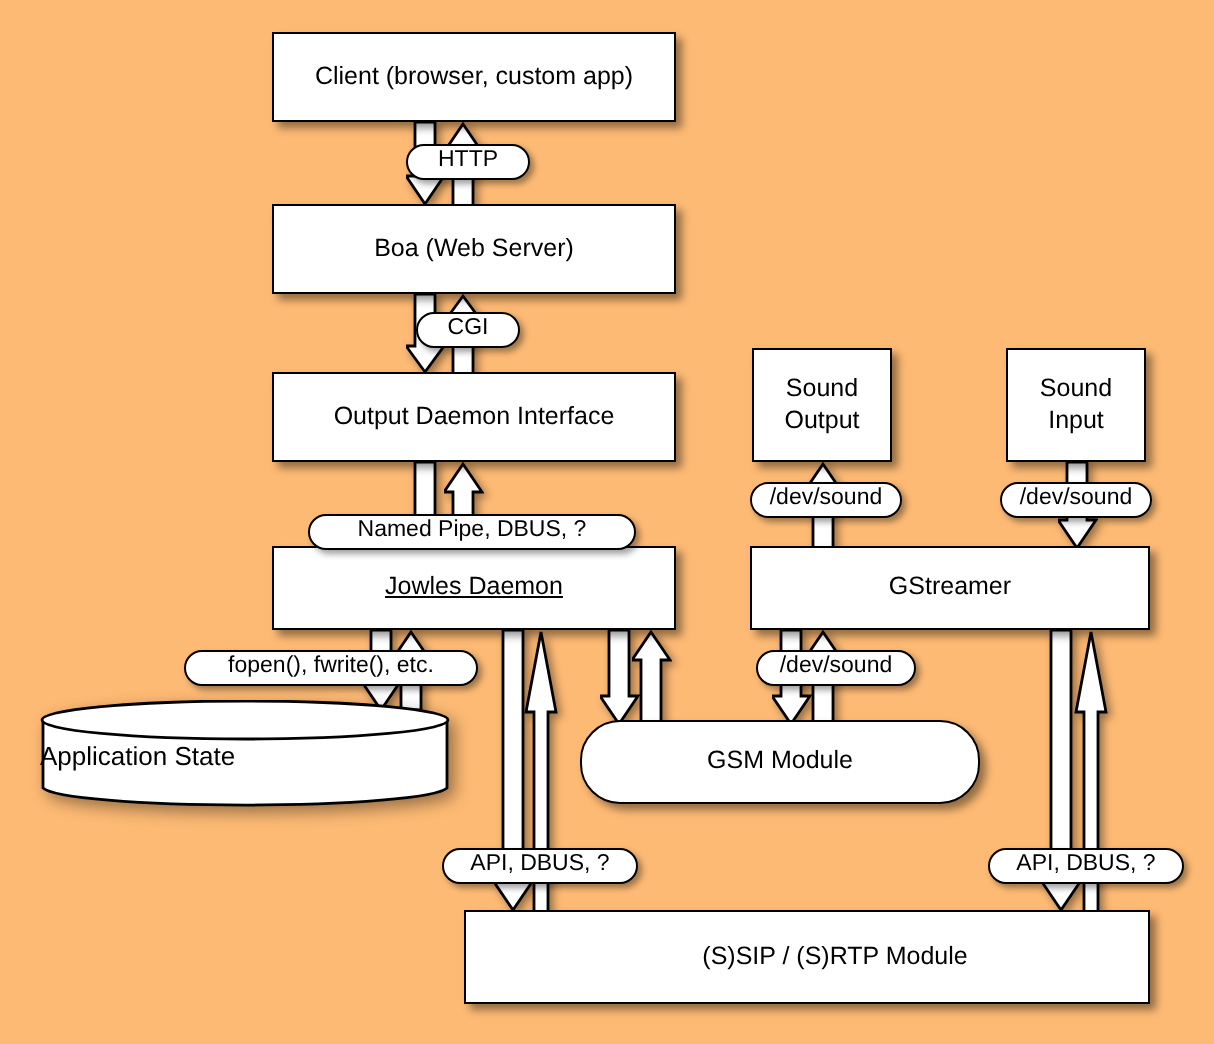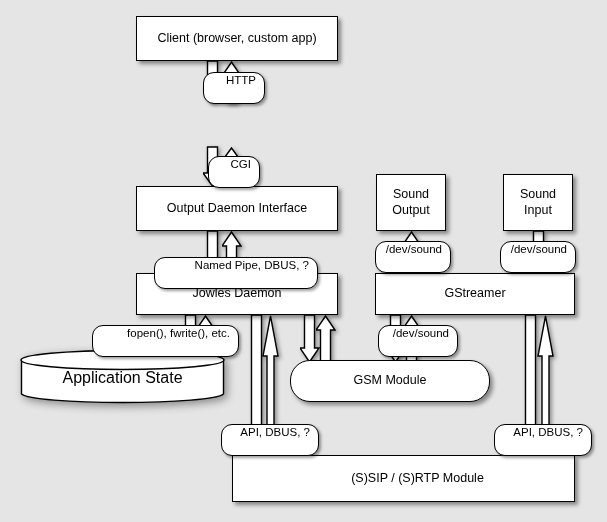--- a/index.html
+++ b/index.html
@@ -8,21 +8,21 @@
     background: #ffffff;
   }
   body {
     font-family: "Liberation Sans", sans-serif;
     -webkit-font-smoothing: antialiased;
   }
   #canvas {
     position: relative;
     width: 607px;
     height: 522px;
-    background: #e5e5e5;
+    background: #fdba74;
     overflow: hidden;
   }
 
   
   .node {
     position: absolute;
     background: #ffffff;
     border: 1.4px solid #000000;
     box-sizing: border-box;
     display: flex;
@@ -42,49 +42,48 @@
     position: absolute;
     z-index: 30;
     filter: drop-shadow(3px 3px 4px rgba(0,0,0,0.40));
   }
   .cylinder svg { display: block; }
   .cylinder .cyl-label {
     position: absolute;
     left: 0; right: 0;
     top: 50%;
     transform: translateY(-45%);
-    text-align: center;
-    font-size: 16px;
+    font-size: 13px;
     color: #000000;
     pointer-events: none;
   }
 
   
   .arrow {
     position: absolute;
     z-index: 20;
     filter: drop-shadow(2px 2px 2.2px rgba(0,0,0,0.40));
   }
   .arrow svg { display: block; }
 
   
   .pill {
     position: absolute;
     z-index: 40;
     background: #ffffff;
     border: 1.3px solid #000000;
     border-radius: 11px;
-    height: 32px;
+    height: 18px;
     line-height: 15px;
     padding: 0 8px;
     font-size: 11.5px;
     color: #000000;
     white-space: nowrap;
     box-sizing: border-box;
-    text-align: right;
+    text-align: center;
     box-shadow: 2px 2px 3px rgba(0,0,0,0.38);
   }
 </style>
 </head>
 <body>
 
 <div id="canvas">
 
   <div class="arrow" style="left:203px; top:60px;">
     <svg width="20" height="44" viewBox="0 0 20 44">
@@ -191,26 +190,29 @@
   <div class="arrow" style="left:536px; top:314px;">
     <svg width="20" height="143" viewBox="0 0 20 143">
       <polygon points="8.5,2 16,42 12,42 12,142 5,142 5,42 1,42" transform="translate(1,0)" fill="#ffffff" stroke="#000000" stroke-width="1.4"></polygon>
     </svg>
   </div>
 
   <div class="node" style="left:136px; top:16px; width:202px; height:45px;">
     <span>Client (browser, custom app)</span>
   </div>
 
+  <div class="node" style="left:136px; top:102px; width:202px; height:45px;">
+    <span>Boa (Web Server)</span>
+  </div>
 
   <div class="node" style="left:136px; top:186px; width:202px; height:45px;">
     <span>Output Daemon Interface</span>
   </div>
 
-  <div class="node" style="left:136px; top:273px; width:202px; height:42px;">
+  <div class="node" style="left:136px; top:273px; width:202px; height:42px;text-decoration:underline;">
     <span>Jowles Daemon</span>
   </div>
 
   <div class="node small" style="left:376px; top:174px; width:70px; height:57px; white-space:pre-line;">
     <span>Sound
 Output</span>
   </div>
 
   <div class="node small" style="left:503px; top:174px; width:70px; height:57px; white-space:pre-line;">
     <span>Sound

